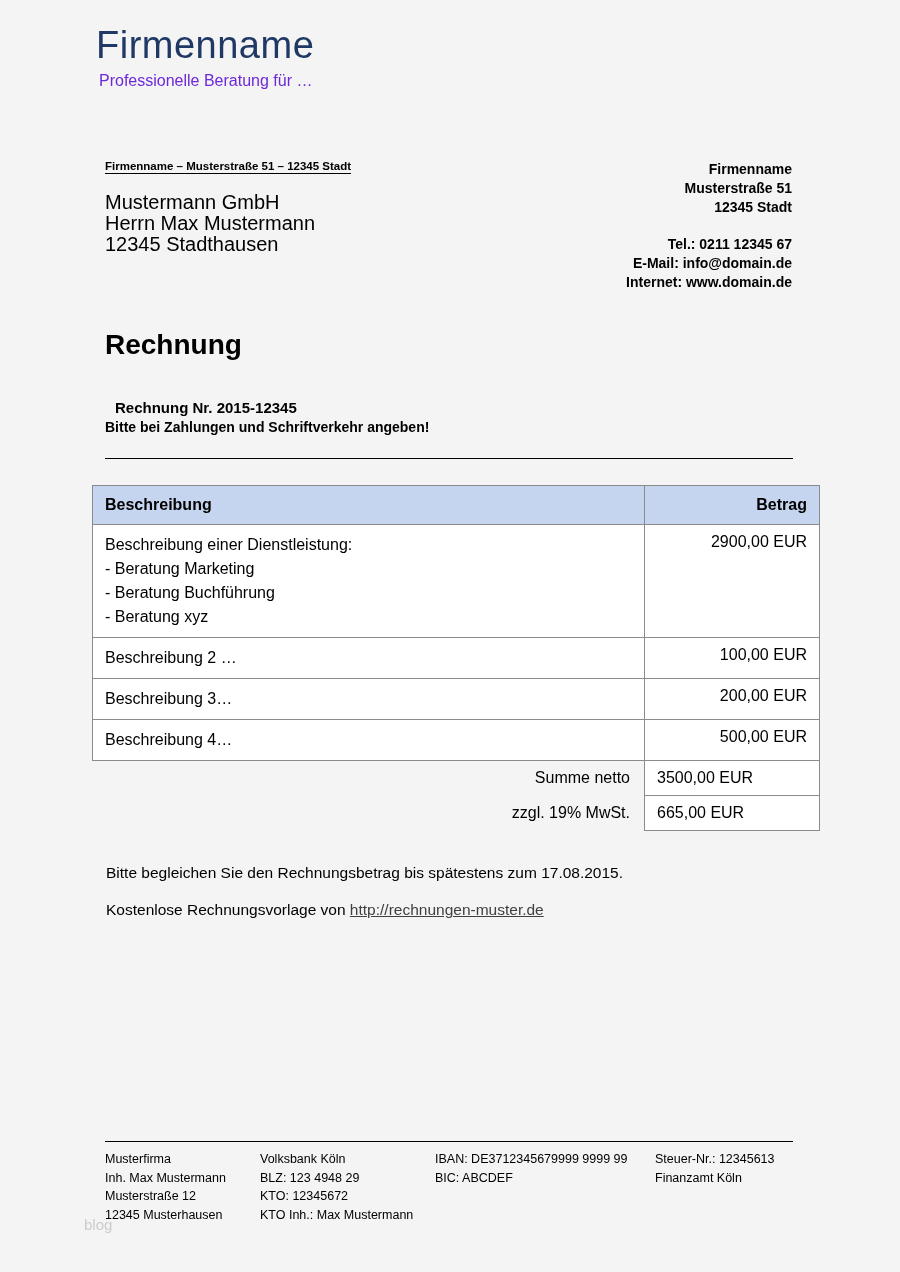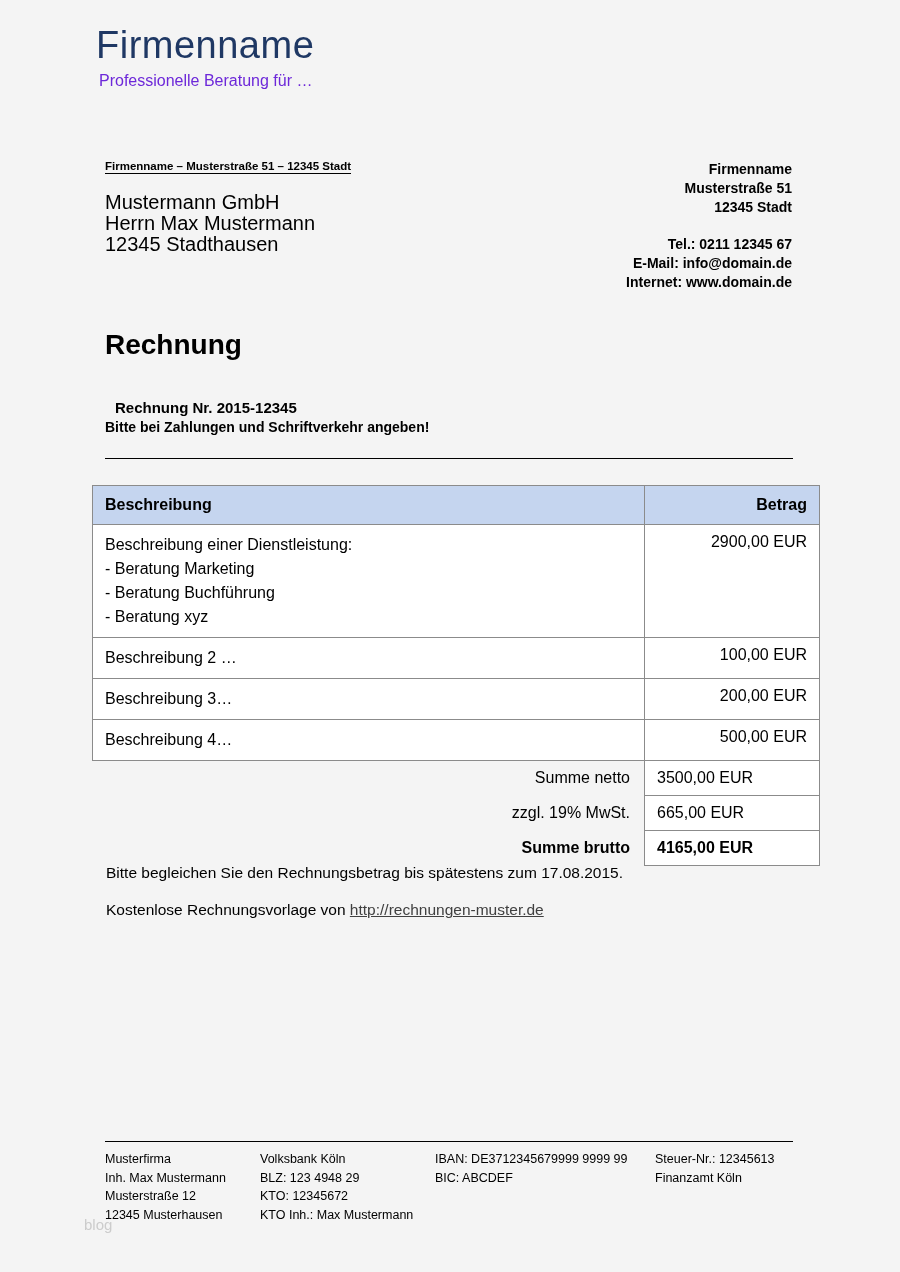--- a/index.html
+++ b/index.html
@@ -258,24 +258,20 @@
         <td class="desc-cell" style="white-space: pre-line; margin-left: 44px;">Beschreibung 4…</td>
         <td class="amount-col">500,00 EUR</td>
       </tr>
       <tr>
         <td class="sum-label">Summe netto</td>
         <td class="amount-col sum-value">3500,00 EUR</td>
       </tr>
       <tr>
         <td class="sum-label">zzgl. 19% MwSt.</td>
         <td class="amount-col sum-value">665,00 EUR</td>
-      </tr>
-      <tr>
-        <td class="sum-label bold">Summe brutto</td>
-        <td class="amount-col sum-value bold">4165,00 EUR</td>
       </tr>
     </tbody>
   </table>
 
   <div class="pay-note">Bitte begleichen Sie den Rechnungsbetrag bis spätestens zum 17.08.2015.</div>
 
   <div class="template-note">
     <span>Kostenlose Rechnungsvorlage von </span><a href="#">http://rechnungen-muster.de</a>
   </div>
 

